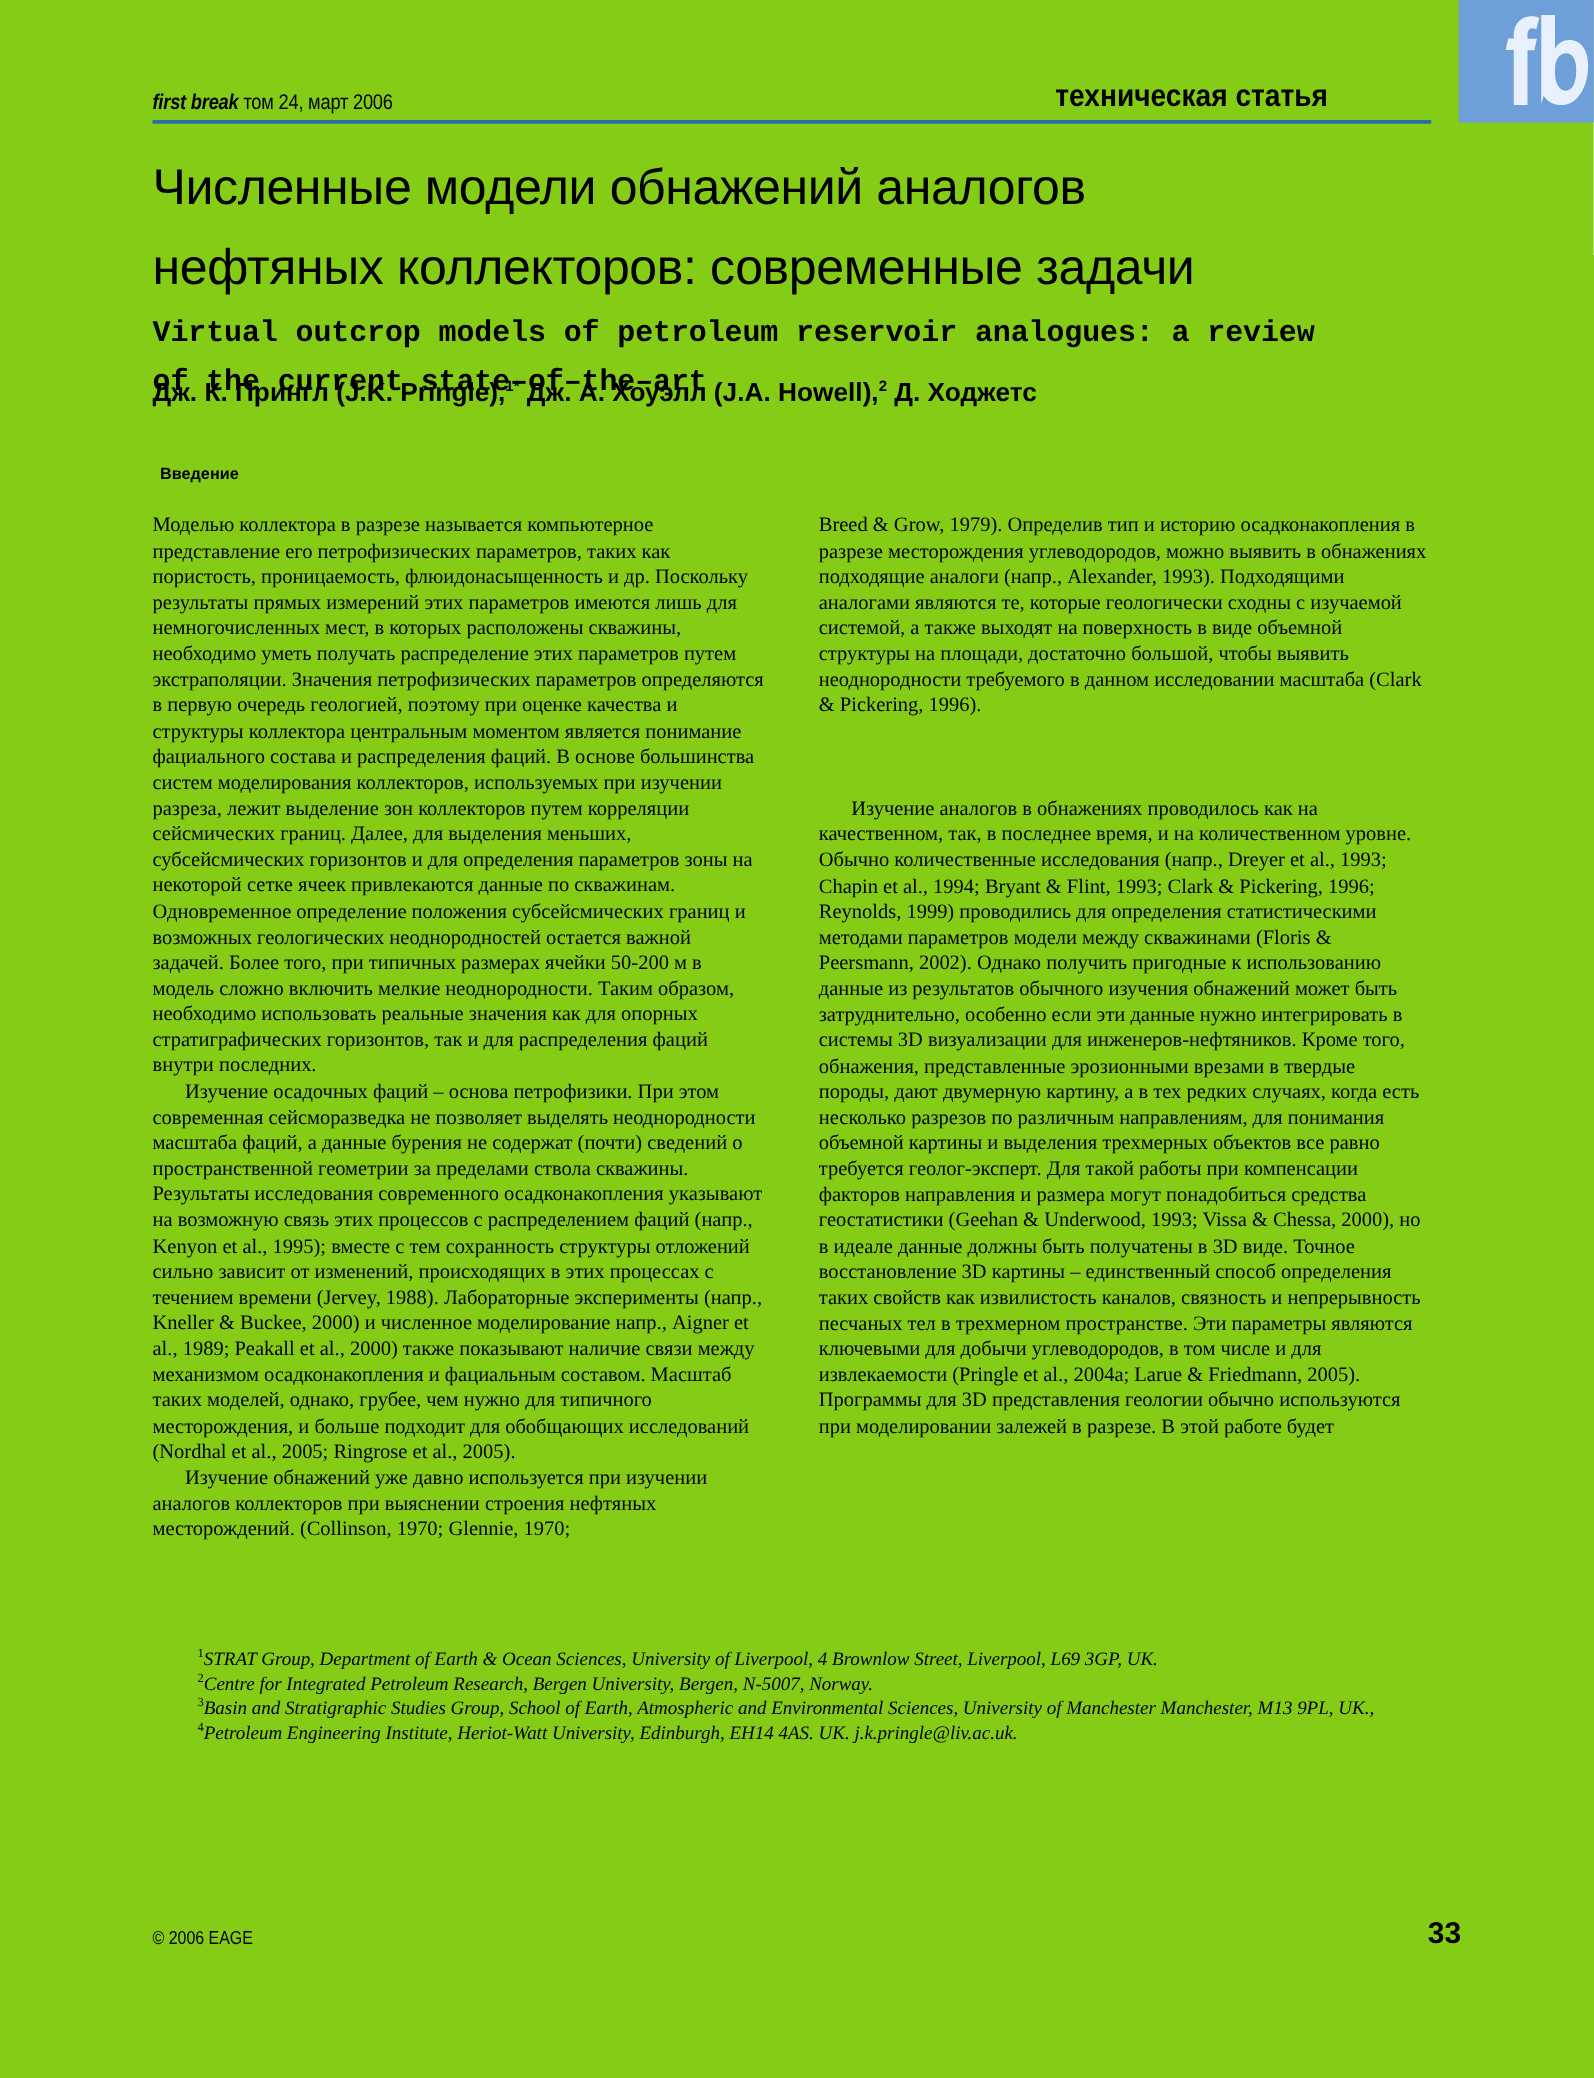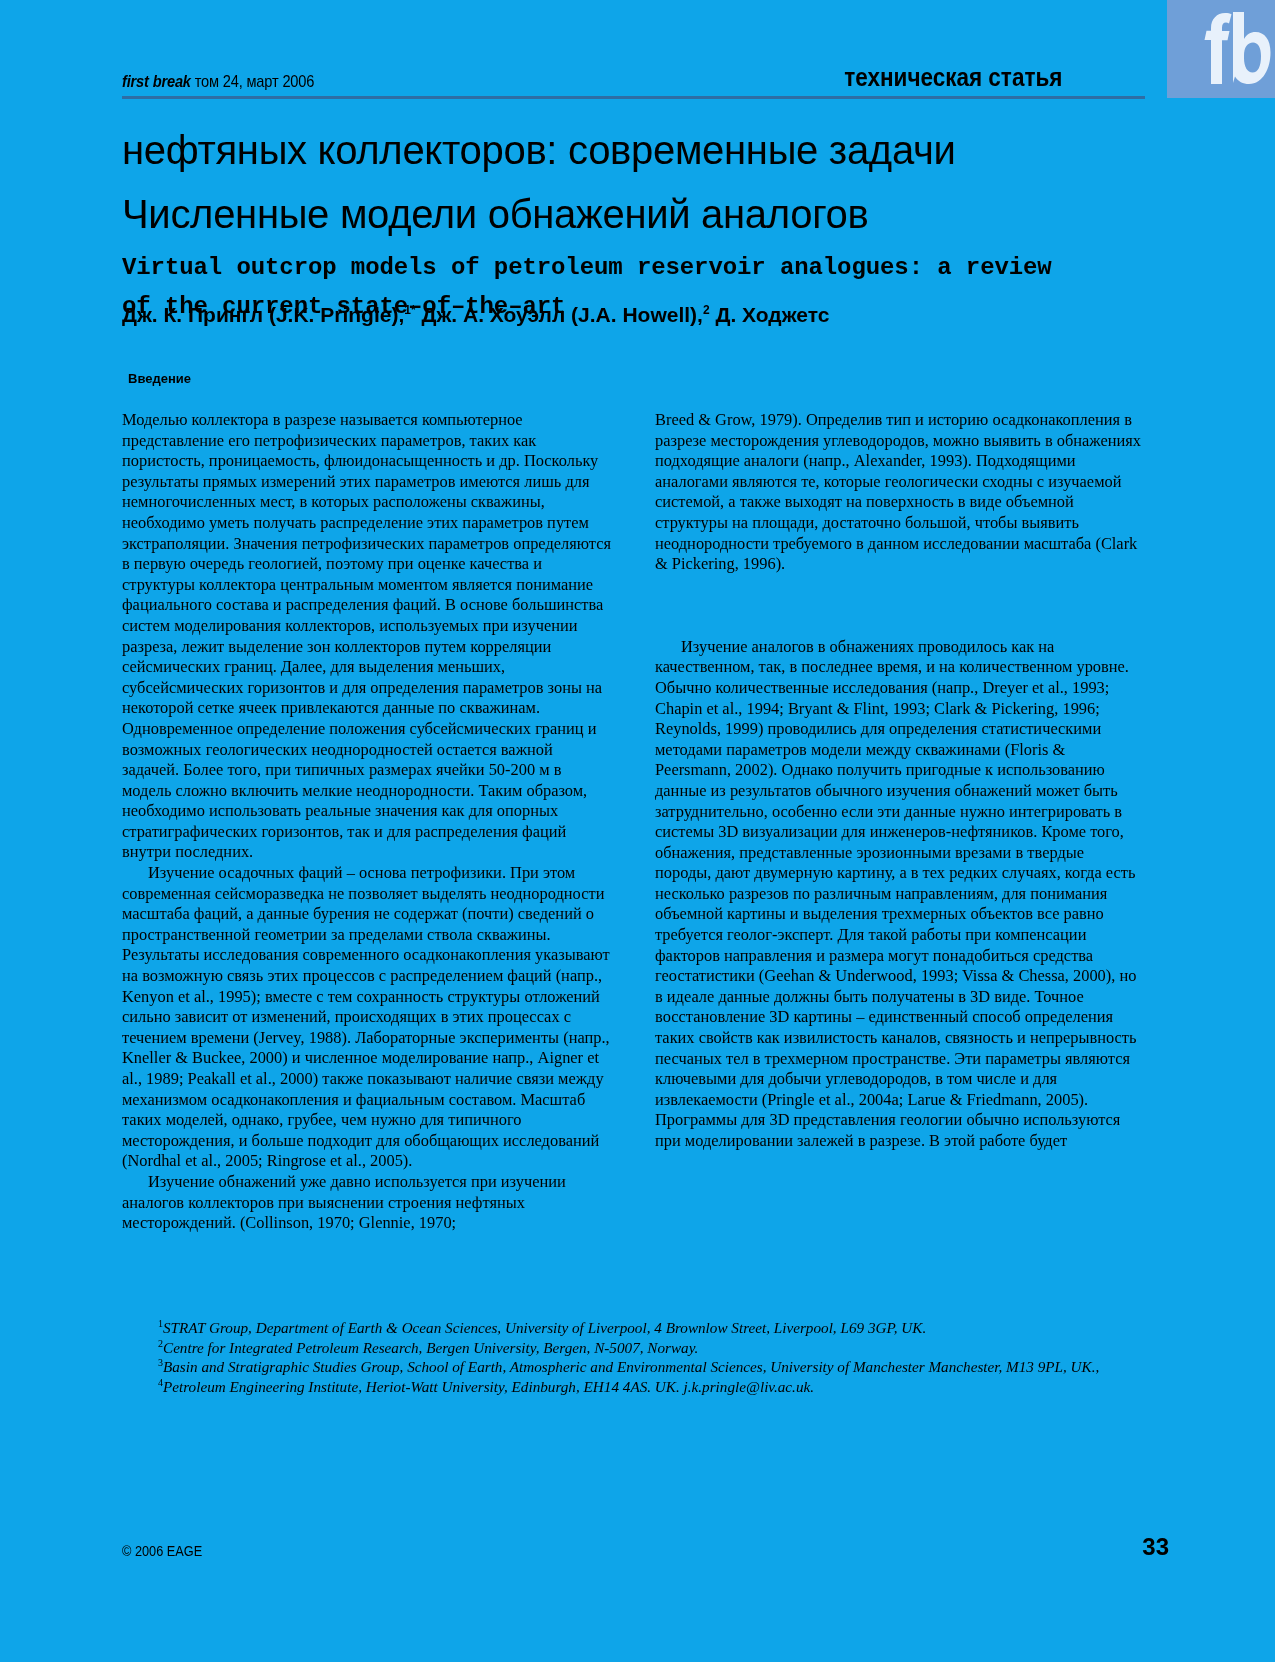--- a/index.html
+++ b/index.html
@@ -16,21 +16,21 @@
     color: #000000;
     overflow: hidden;
   }
 
   
   .page {
     position: absolute;
     left: 0; top: 0;
     width: 1275px;
     height: 1662px;
-    background: #0ea5e9;
+    background: #84cc16;
   }
 
   
   .header {
     position: absolute;
     left: 122px;
     top: 56px;
     width: 940px;
     height: 34px;
     display: flex;
@@ -216,22 +216,22 @@
     <svg width="108" height="98" viewBox="0 0 108 98" aria-hidden="true">
       <rect x="0" y="0" width="108" height="98" fill="#6f9fd8"></rect>
       <g fill="#e8f1fb">
         <path d="M44 28c0-9 6-15 14-15 3 0 5 0.5 6.5 1.3l-2.5 9.2c-1-0.6-2-1-3-1-2.6 0-4 1.8-4 5.2v3.3h7.5l-2 9.2H55V84H44V40h-6.5l2-9.2H44z"></path>
         <path d="M66 12h11v27c2.5-4.5 6.5-7 11.5-7 9 0 15 7.5 15 20.5C103.5 68 96 84 82 84c-6 0-11-2.5-14-7.5l-2 6.5V12zm11 46c0 9 3.5 14.5 8.5 14.5 5.5 0 8.5-6 8.5-16.5 0-8.5-3-13.5-8-13.5-5.5 0-9 5-9 13v2.5z"></path>
       </g>
     </svg>
   </div>
 
   <div class="title-ru">
+    <div>Численные модели обнажений аналогов</div>
     <div>нефтяных коллекторов: современные задачи</div>
-    <div>Численные модели обнажений аналогов</div>
   </div>
 
   <div class="title-en">Virtual outcrop models of petroleum reservoir analogues: a review of the current state–of–the–art</div>
 
   <div class="authors">
     <div><span>Дж. К. Прингл (J.K. Pringle),</span><sup>1*</sup><span> Дж. А. Хоуэлл (J.A. Howell),</span><sup>2</sup><span> Д. Ходжетс</span></div>
   </div>
 
   <div class="section-heading">Введение</div>
 

